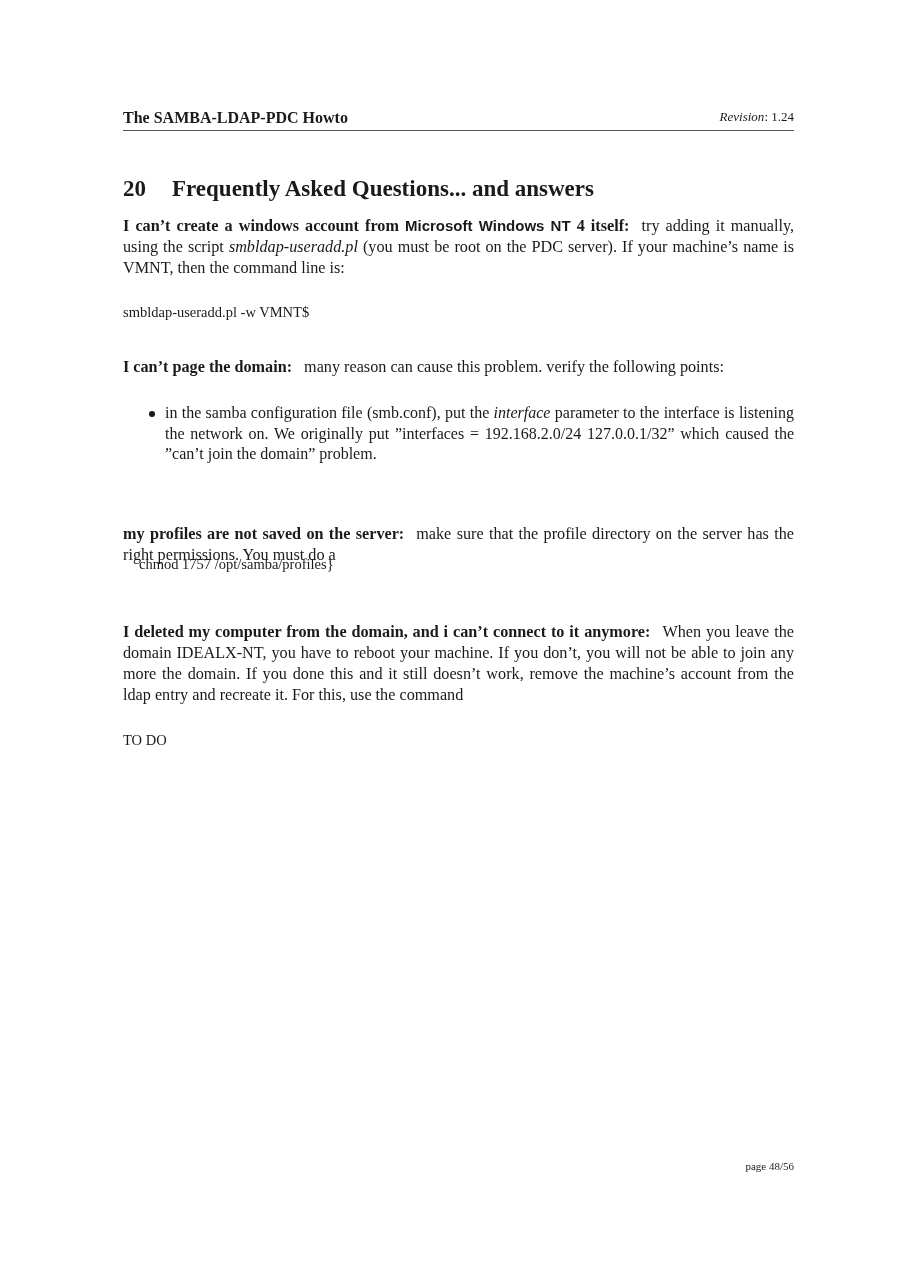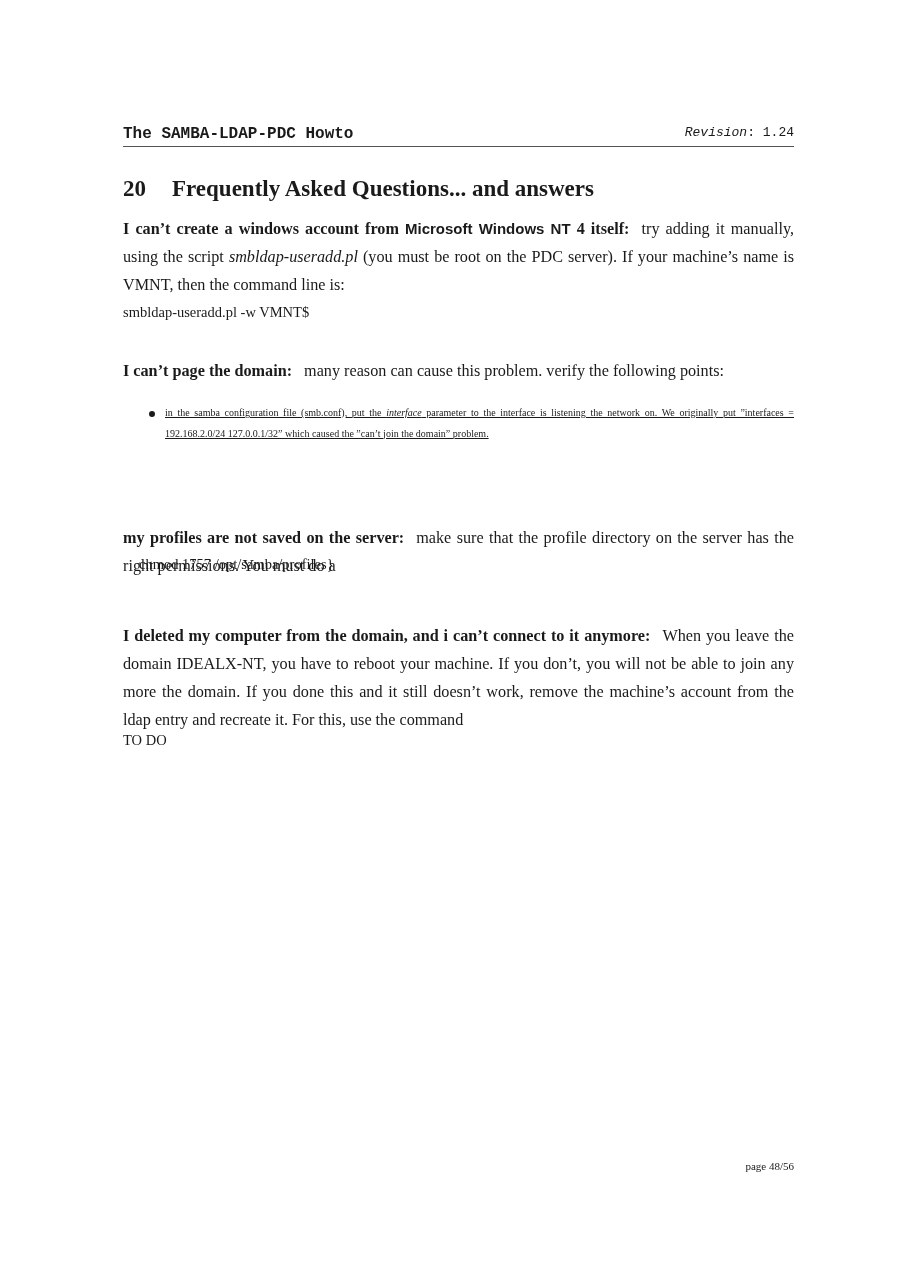--- a/index.html
+++ b/index.html
@@ -1,35 +1,35 @@
 <!DOCTYPE html>
 <html><head>
 <meta charset="utf-8">
 <style>
   html, body { margin: 0; padding: 0; background: #ffffff; }
   body { width: 906px; height: 1280px; position: relative; font-family: "DejaVu Serif", "Liberation Serif", serif; color: #1a1a1a; }
   .page { position: absolute; left: 123px; top: 0; width: 671px; }
 
-  .header { position: absolute; top: 124px; left: 0; width: 671px; height: 22px; border-bottom: 1px solid #555; font-family: Liberation Mono, monospace; font-size: 16px; }
+  .header { position: absolute; top: 108px; left: 0; width: 671px; height: 22px; border-bottom: 1px solid #555; font-family: Liberation Serif, serif; font-size: 16px; }
   .header .left { position: absolute; left: 0; top: 1px; font-weight: bold; }
   .header .right { position: absolute; right: 0; top: 1px; font-size: 13px; }
   .header .right i { font-style: italic; }
 
   .section-title { position: absolute; top: 160px; left: 0; font-family: "Liberation Serif", serif; font-size: 23px; font-weight: bold; white-space: nowrap; margin-top: 16px; }
   .section-title .num { display: inline-block; width: 49px; }
 
-  .para { position: absolute; left: 0; width: 671px; font-family: "Liberation Serif", serif; font-size: 16.2px; line-height: 28px; text-align: justify; }
+  .para { position: absolute; left: 0; width: 671px; font-family: "Liberation Serif", serif; font-size: 16.2px; line-height: 21px; text-align: justify; }
   .para b { font-weight: bold; }
   .para .ms { font-family: "Liberation Sans", sans-serif; font-weight: bold; font-size: 15px; }
   .para i { font-style: italic; }
   .lead { margin-right: 12px; }
 
   .code { position: absolute; left: 0; font-family: Liberation Serif, serif; font-size: 14.5px; white-space: pre; }
 
-  .bullet-list { position: absolute; left: 0; width: 671px; top: 403px; font-family: "Liberation Serif", serif; font-size: 10px; line-height: 20.5px; text-decoration: underline; }
+  .bullet-list { position: absolute; left: 0; width: 671px; top: 403px; font-family: "Liberation Serif", serif; font-size: 16px; line-height: 20.5px; }
   .bullet-item { position: relative; padding-left: 42px; text-align: justify; }
   .bullet-dot { position: absolute; left: 26px; top: 8px; width: 6px; height: 6px; border-radius: 50%; background: #1a1a1a; }
 
   .footer { position: absolute; top: 1160px; right: 0; font-family: "Liberation Serif", serif; font-size: 11px; }
 </style>
 </head>
 <body>
 
 <div class="page">
 

